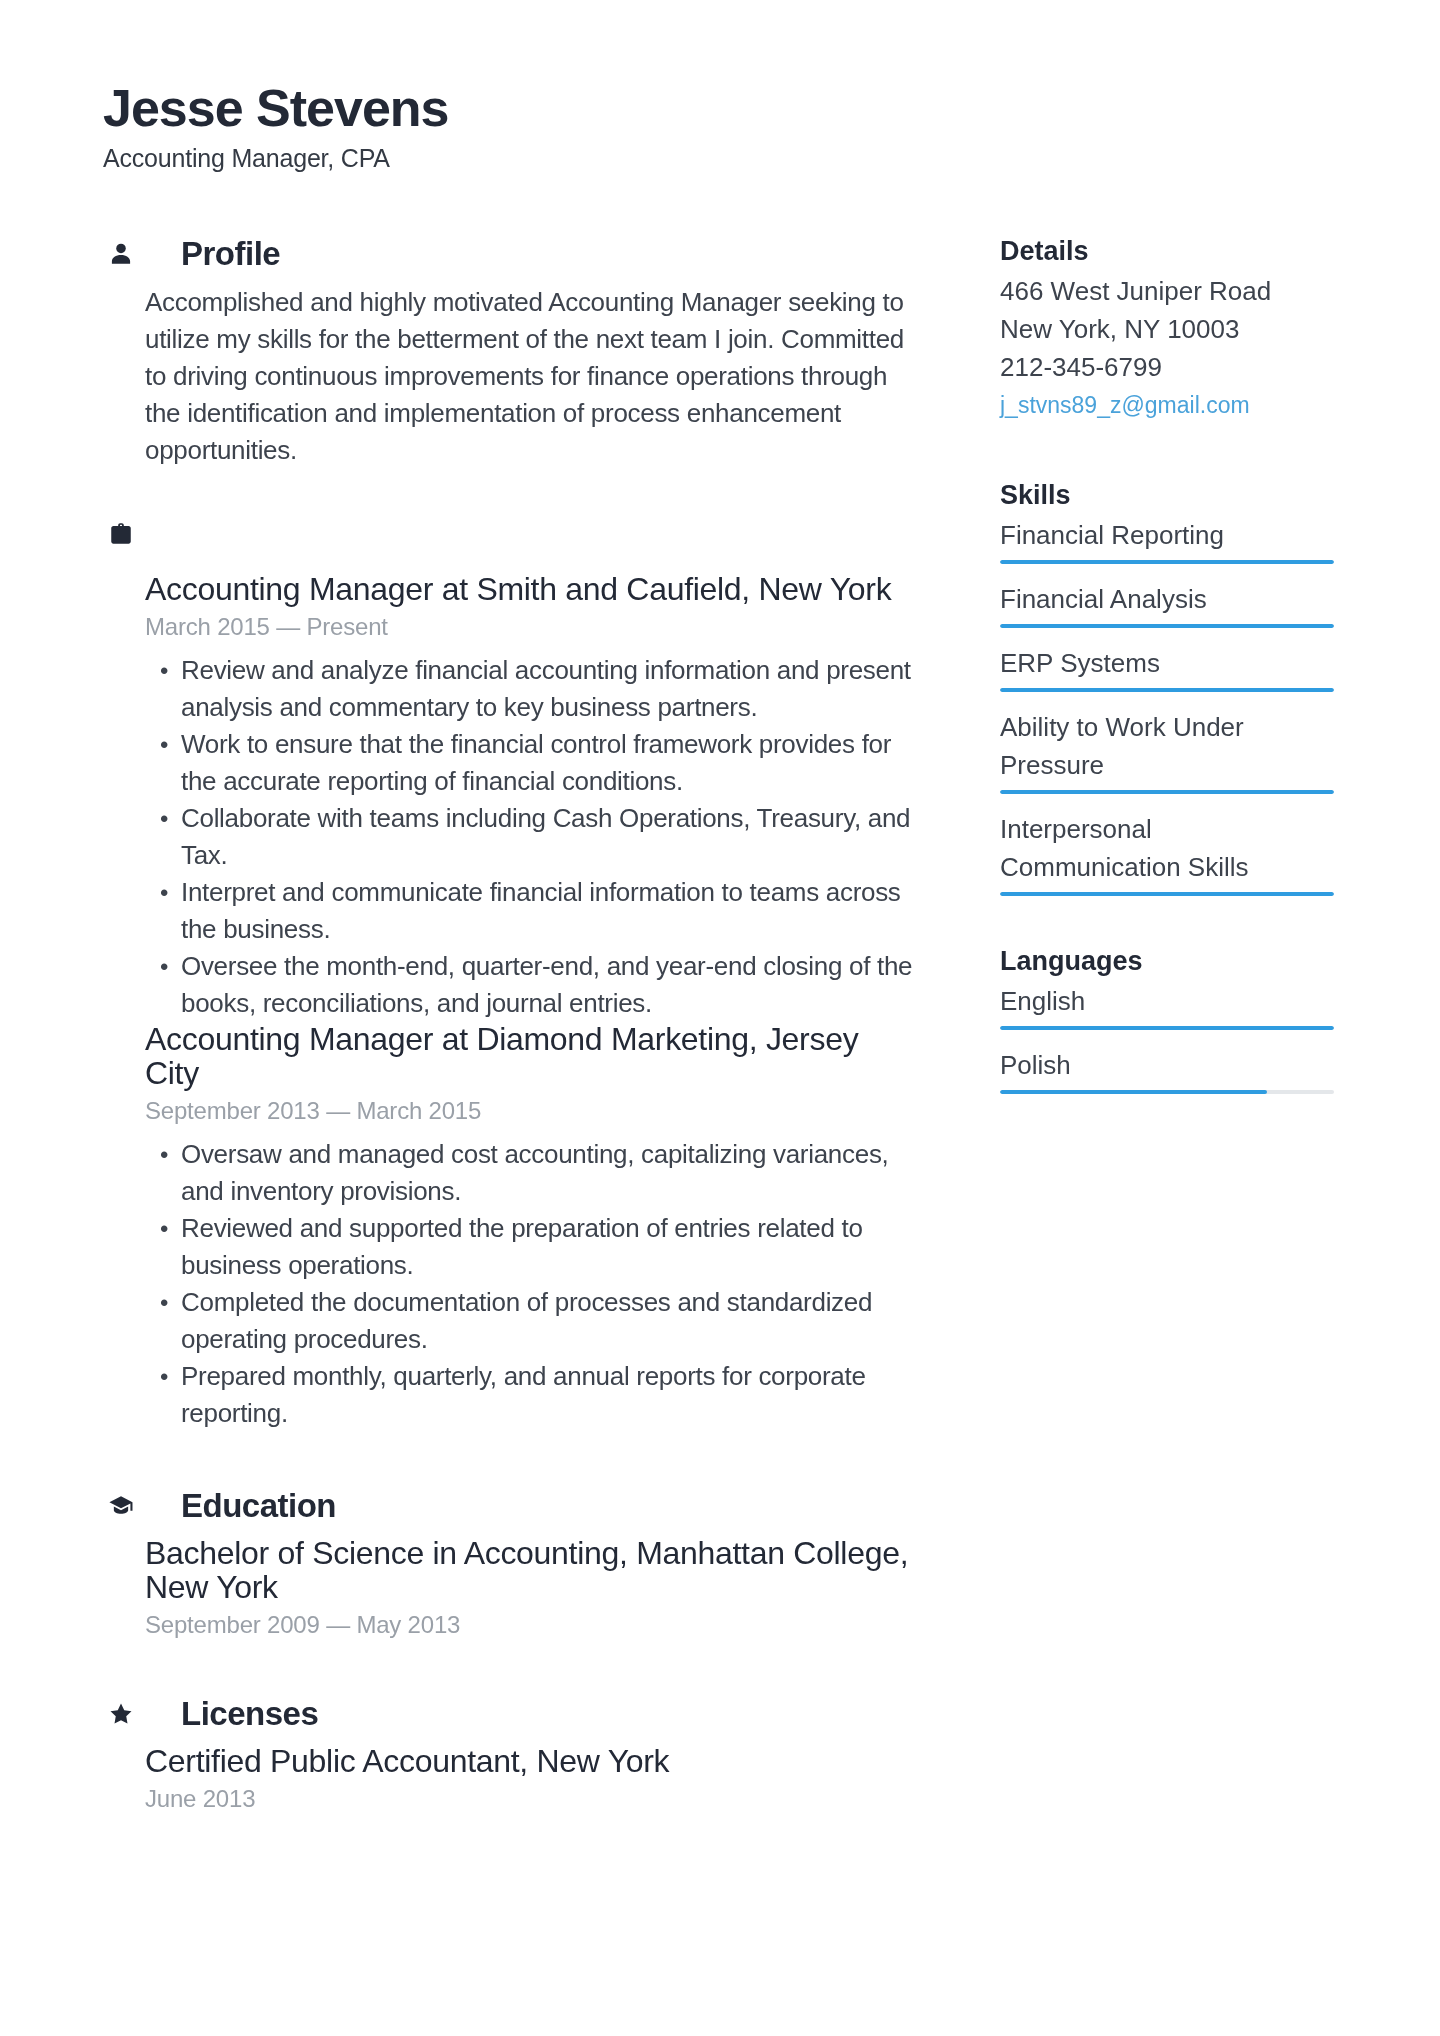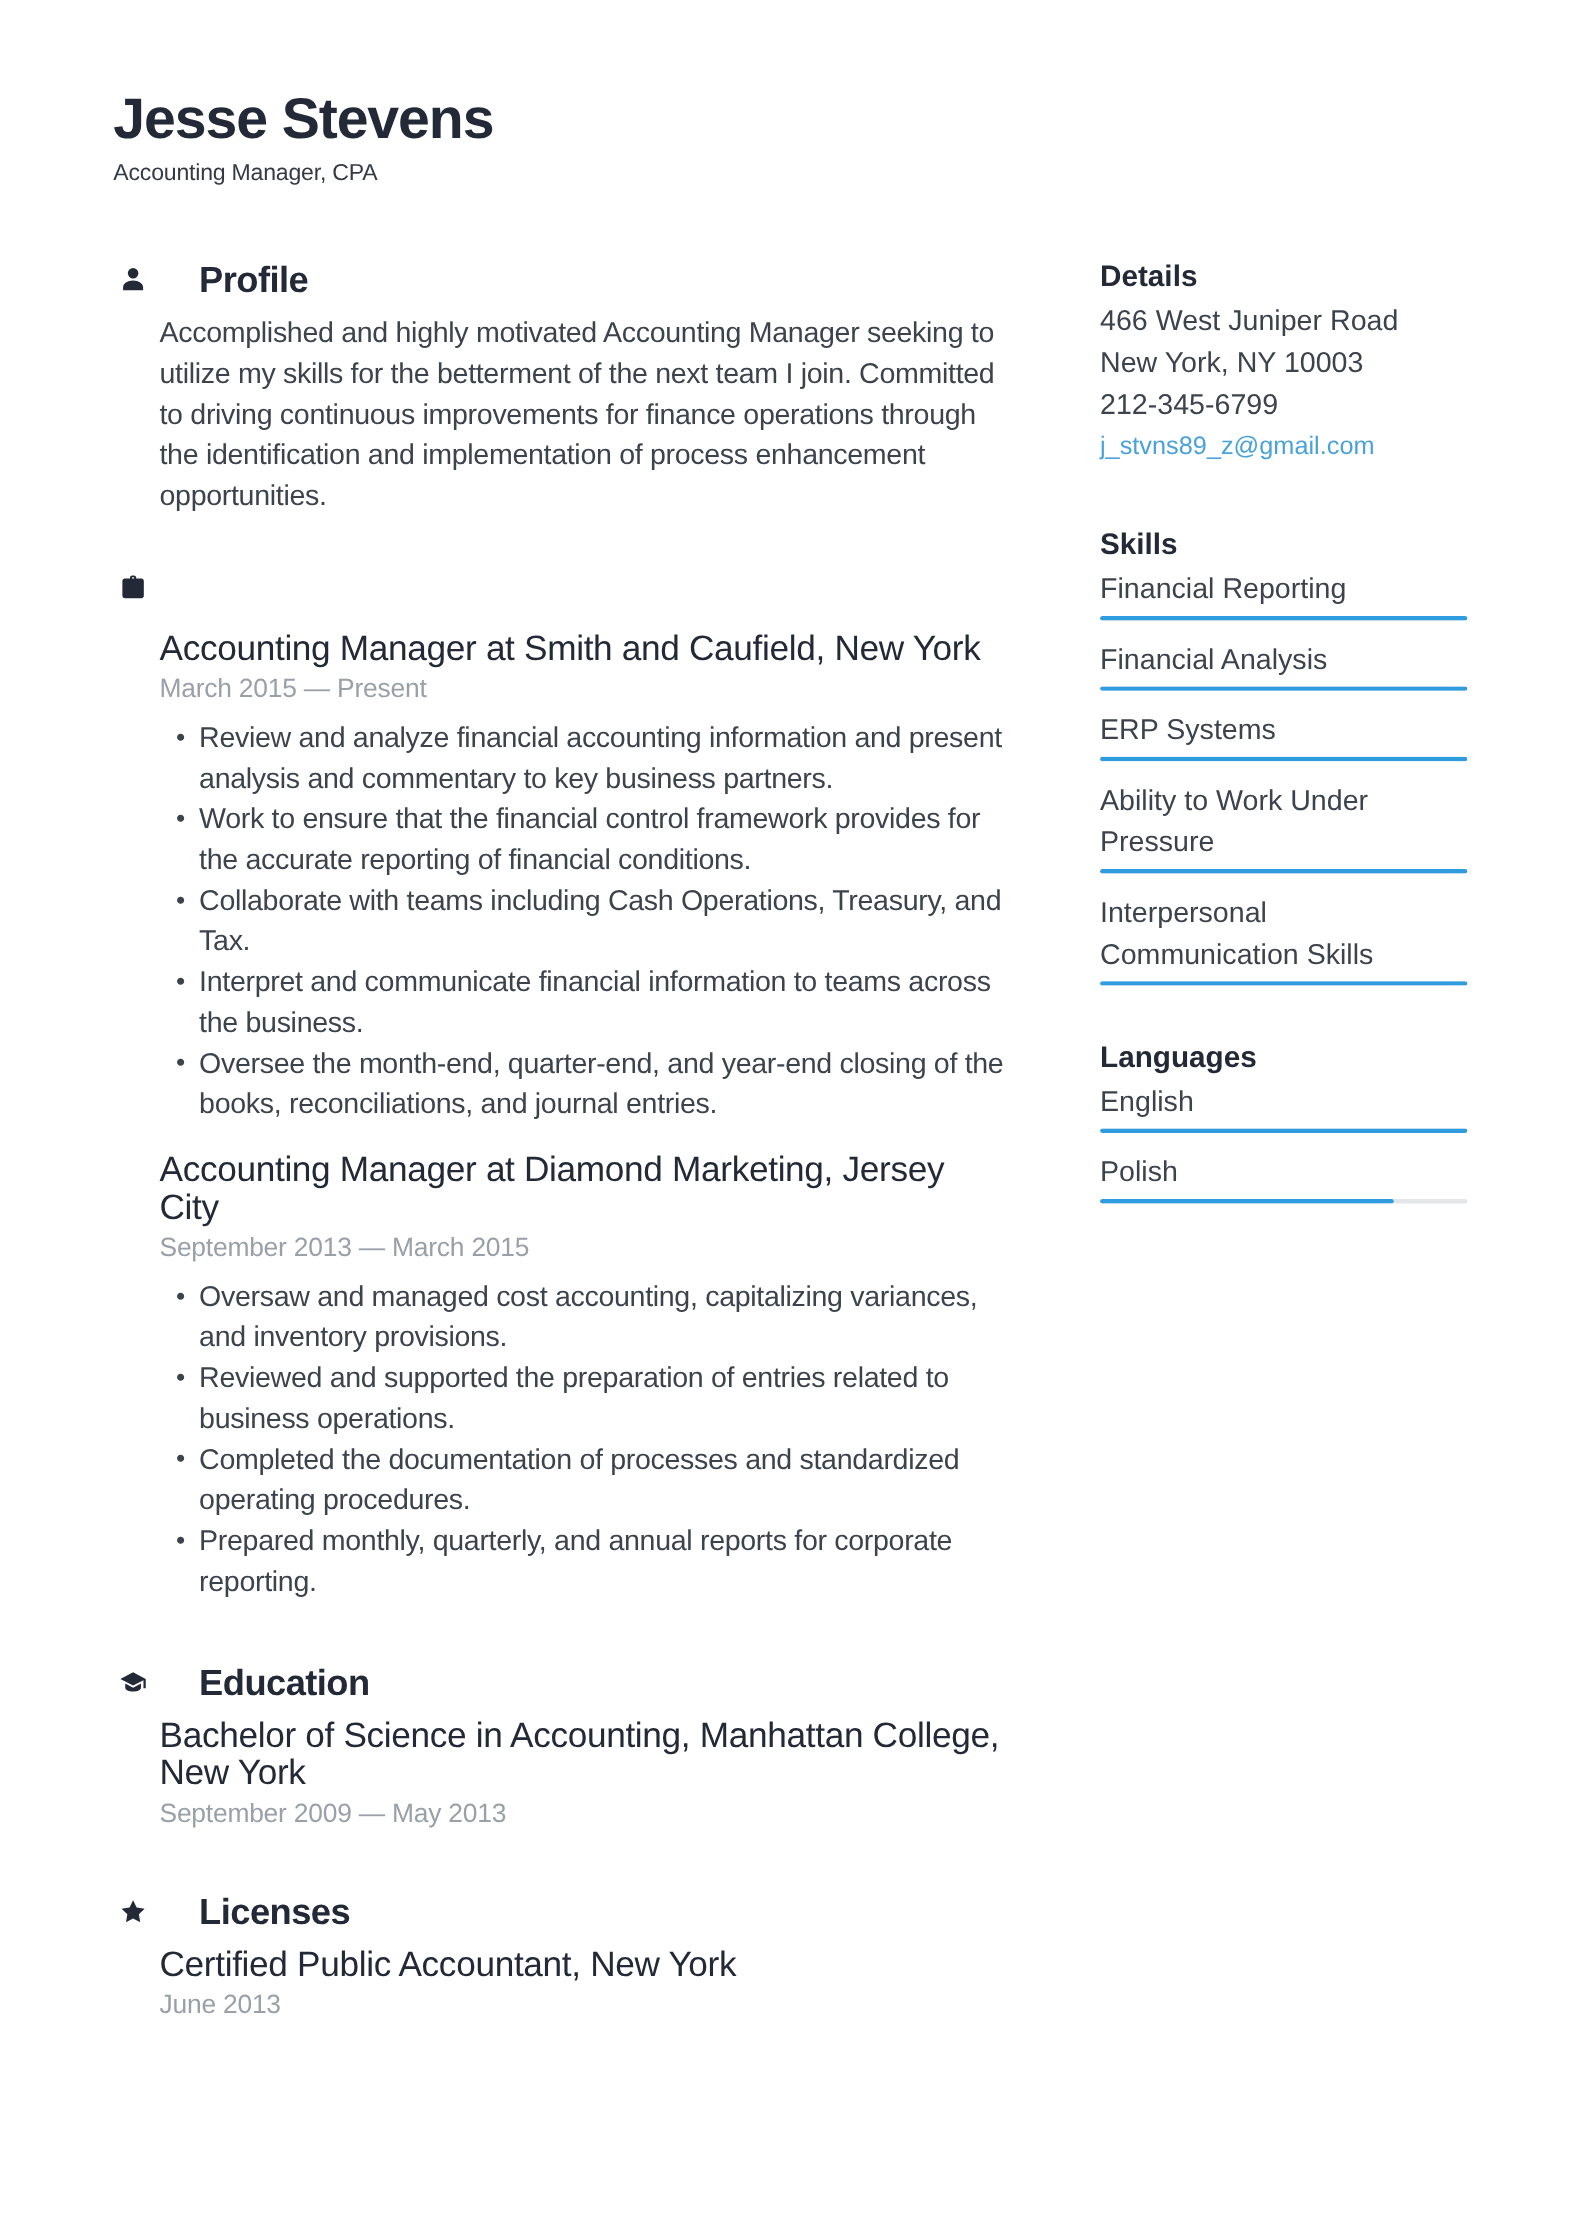--- a/index.html
+++ b/index.html
@@ -13,35 +13,35 @@
     padding:78px 100px 0 103px;display:flex;
   }
   .main-col{width:817px;margin-right:80px;flex:0 0 auto;}
   .side-col{width:334px;flex:0 0 auto;padding-top:156px;box-sizing:border-box;}
 
   
   .name{
     font-size:52px;font-weight:bold;color:#232936;margin:0;
     letter-spacing:-1px;line-height:60px;
   }
-  .subtitle{font-size:21px;color:#343a44;margin-top:6px;line-height:28px;letter-spacing:-0.2px;}
+  .subtitle{font-size:25px;color:#343a44;margin-top:6px;line-height:28px;letter-spacing:-0.2px;}
 
   
   .section{margin-top:54px;}
   .section.profile{margin-top:62px;}
   .section.employment{margin-top:45px;}
   .sec-head{display:flex;align-items:center;margin-bottom:10px;height:40px;gap:36px;}
   .sec-icon{width:42px;flex:none;box-sizing:border-box;padding-left:5px;display:flex;align-items:center;}
   .sec-icon svg{width:26px;height:26px;fill:#232936;}
   .sec-title{font-size:33px;font-weight:bold;color:#232936;margin:0;letter-spacing:-0.5px;line-height:40px;}
   .sec-body{margin-left:42px;font-size:26px;line-height:37px;letter-spacing:-0.3px;}
   .sec-body p{margin:0;}
 
   
-  .job{margin-top:24px;}
+  .job{}
   .job:first-child{margin-top:18px;}
   .entry{margin-top:8px;}
   .item-title{font-size:32px;font-weight:normal;color:#232936;margin:0;line-height:34px;letter-spacing:-0.3px;}
   .item-date{font-size:24px;color:#9aa0a8;margin-top:6px;line-height:30px;letter-spacing:-0.2px;}
   ul.bullets{margin:10px 0 0 0;padding:0 0 0 36px;list-style:none;}
   ul.bullets li{position:relative;margin:0;}
   ul.bullets li::before{
     content:"\2022";position:absolute;left:-21px;top:0;
     color:#3d434d;font-size:24px;line-height:37px;
   }

